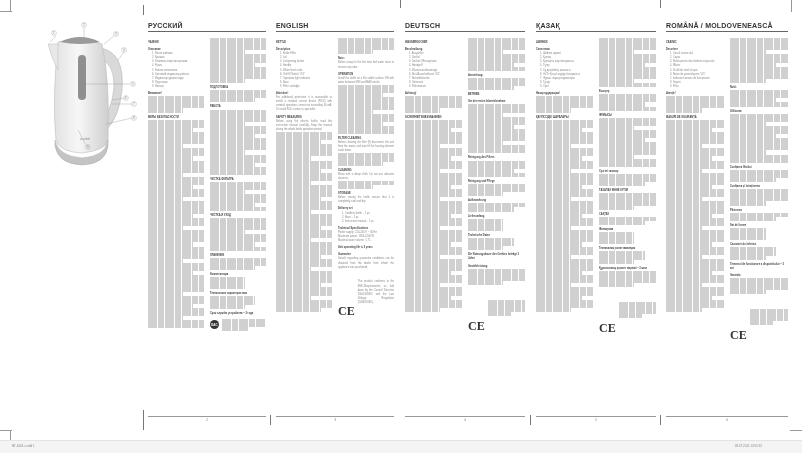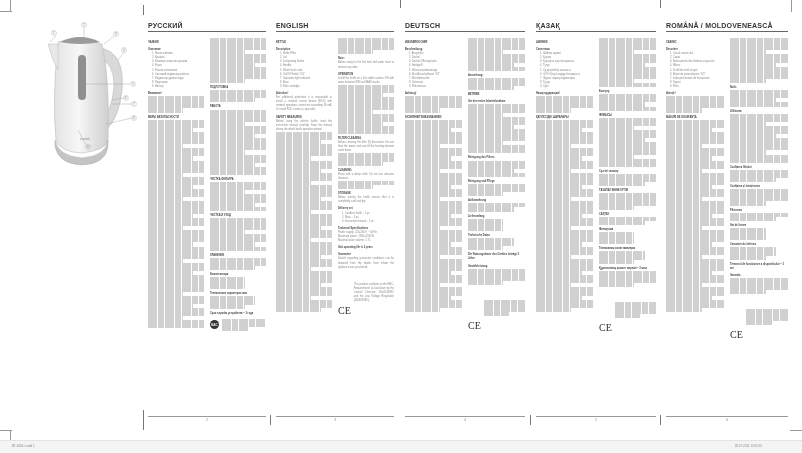--- a/index.html
+++ b/index.html
@@ -21,21 +21,21 @@
   .col li { padding-left: 4px; position: relative; color: #888; }
   .col li::before { content: "–"; position: absolute; left: 0; }
   .col ol { list-style: none; }
   .col ol li::before { content: none; }
   .filler { height: 4.1px; margin: 0; background: repeating-linear-gradient(90deg, #c8c8c8 0 9px, transparent 9px 10px, #c8c8c8 10px 16px, transparent 16px 17px); opacity: .85; margin-bottom: 0; }
   .filler.short { width: 62%; }
   .filler.mid { width: 80%; }
 
   .page-foot { position: absolute; bottom: 0; left: 0; width: 100%; border-top: 1px solid #999; text-align: center; font-size: 3px; color: #777; padding-top: 1px; }
   .ce-row { display: flex; align-items: center; gap: 3px; margin-top: 3px; }
-  .ce { font-weight: normal; font-size: 10px; color: #333; font-family: "Liberation Serif", serif; margin-top: 36px; }
+  .ce { font-weight: bold; font-size: 12px; color: #333; font-family: "Liberation Serif", serif; margin-top: 36px; }
   .eac { width: 9px; height: 9px; border-radius: 50%; background: #333; color: #fff; font-size: 3px; display: flex; align-items: center; justify-content: center; font-weight: bold; }
   .vsep { position: absolute; width: 1px; background: #777; }
 </style>
 </head>
 <body>
 
 <div class="crop" style="left:10px;top:0;width:1px;height:12px"></div>
 <div class="crop" style="left:0;top:11px;width:12px;height:1px"></div>
 <div class="crop" style="left:0;top:430px;width:12px;height:1px"></div>
 <div class="crop" style="left:10px;top:430px;width:1px;height:10px"></div>

